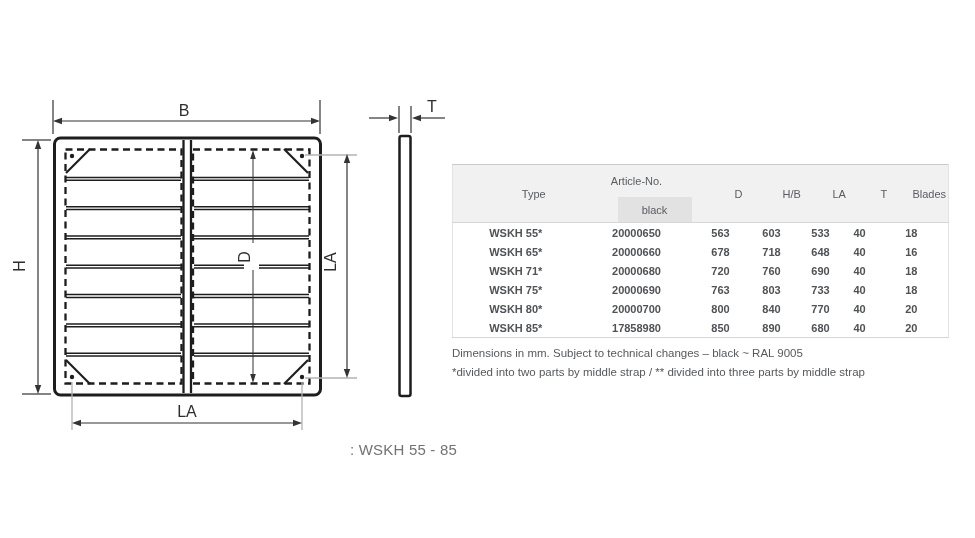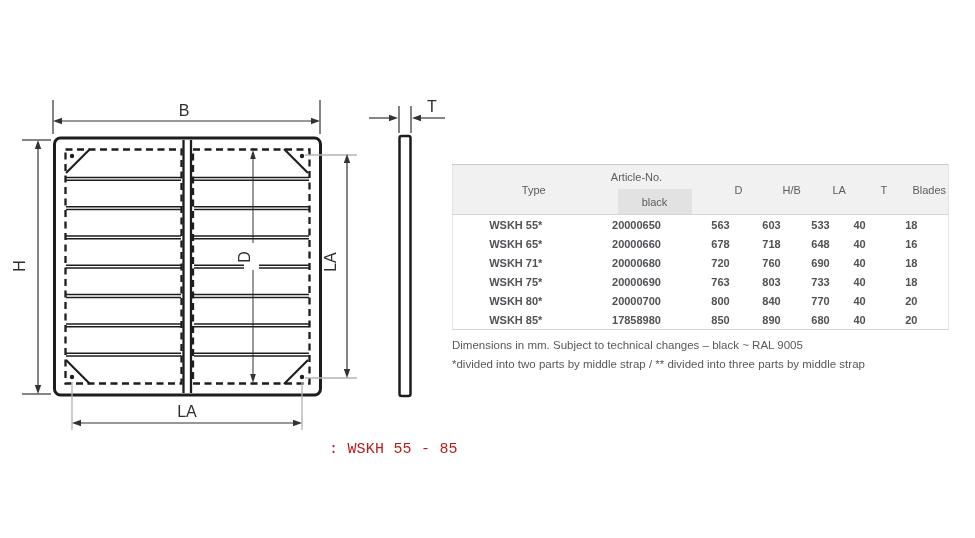--- a/index.html
+++ b/index.html
@@ -7,49 +7,49 @@
     position:relative;width:975px;height:538px;background:#ffffff;overflow:hidden;
     font-family:"Liberation Sans", sans-serif;
   }
   svg text{font-family:"Liberation Sans", sans-serif;}
 
   
   .drawing{position:absolute;left:0;top:0;width:975px;height:538px;}
 
   
   .caption{
-    position:absolute;left:329px;top:441px;
-    font-size:15px;color:#b91c1c;letter-spacing:.2px;font-family:Liberation Mono, monospace;
+    position:absolute;left:350px;top:441px;
+    font-size:15px;color:#737373;letter-spacing:.2px;
   }
 
   
   .spec-table{
     position:absolute;left:452px;top:164px;width:496px;
     border-collapse:collapse;table-layout:fixed;
     font-size:11px;color:#54575b;
     border-top:1px solid #c9c9c9;
     border-left:1px solid #e3e3e3;border-right:1px solid #e3e3e3;
   }
   .spec-table th,.spec-table td{padding:0;text-align:center;vertical-align:middle;font-weight:normal;}
   .spec-table thead th{background:#f1f1f1;color:#595c60;}
-  .spec-table thead tr.h1 th{height:24px;}
+  .spec-table thead tr.h1 th{height:32px;}
   .spec-table thead tr.h2 th{height:25px;}
   .spec-table thead th{border-bottom:0;}
   .spec-table thead tr.h2 th, .spec-table thead th[rowspan]{border-bottom:1px solid #d6d6d6;padding-left:36px;}
   .spec-table th.black-cell{padding:0;}
   .spec-table th.black-cell .inner{
     margin:0 3px;height:25px;display:flex;align-items:center;justify-content:center;
     background:#e2e2e2;color:#595c60;
   }
   .spec-table tbody td{height:19px;font-weight:bold;color:#4f5256;background:#ffffff;margin-left:28px;}
   .spec-table tbody tr:last-child td{border-bottom:1px solid #d6d6d6;}
 
   
   .notes{
-    position:absolute;left:452px;top:336px;width:500px;
+    position:absolute;left:452px;top:344px;width:500px;
     font-size:11.5px;line-height:19px;color:#55585c;
   }
 </style>
 </head>
 <body>
 
 <div class="page">
 
   <svg class="drawing" viewBox="0 0 975 538" xmlns="http://www.w3.org/2000/svg">
 

